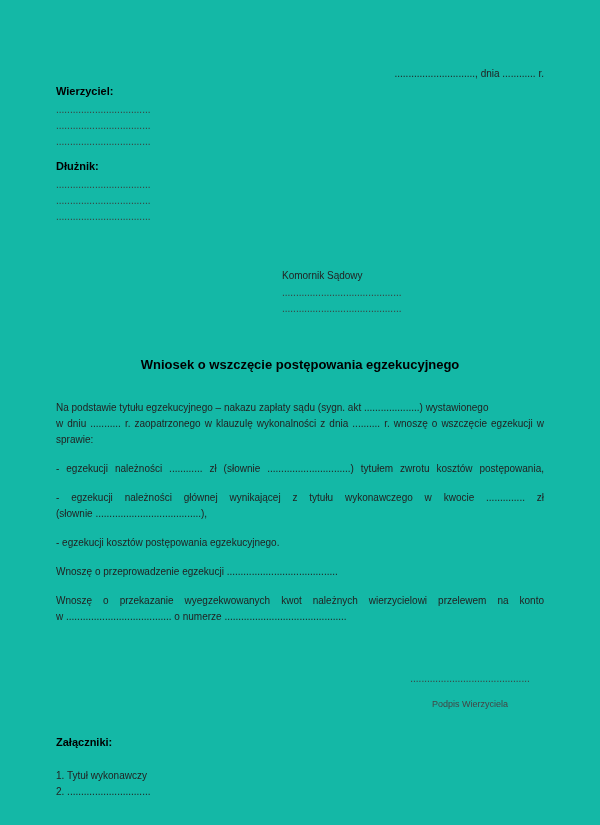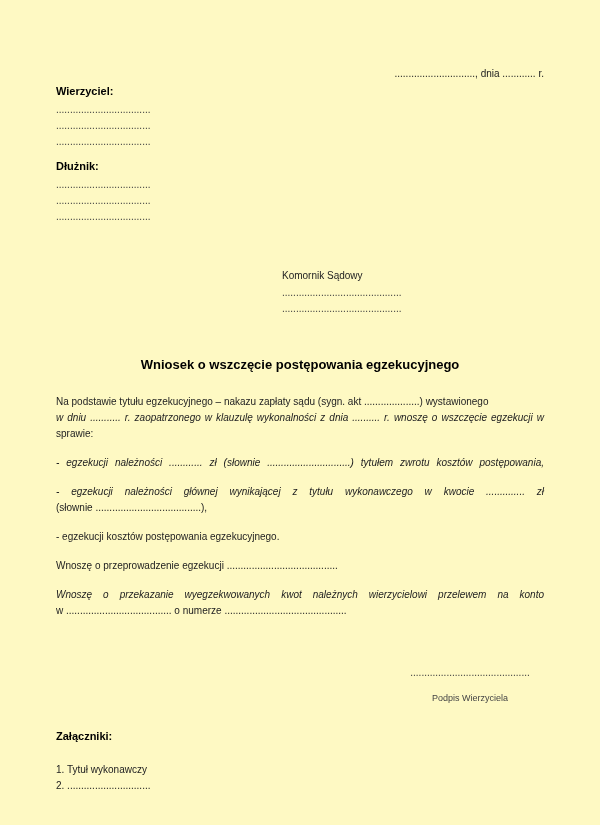--- a/index.html
+++ b/index.html
@@ -7,21 +7,21 @@
   body {
     background: #ffffff;
     font-family: "Liberation Sans", sans-serif;
     font-size: 10px;
     color: #222222;
   }
   .page {
     width: 600px;
     height: 825px;
     padding: 68px 56px 0 56px;
-    background: #fef9c3;
+    background: #14b8a6;
     overflow: hidden;
   }
   .date-line {
     text-align: right;
     line-height: 12px;
     margin-bottom: 5px;
   }
   .party-label {
     font-weight: bold;
     font-size: 11px;
@@ -44,35 +44,34 @@
     line-height: 13px;
     margin-bottom: 3px;
     margin-top: 44px;
   }
   .doc-title {
     text-align: center;
     font-weight: bold;
     font-size: 13px;
     line-height: 15px;
     color: #000000;
-    margin-bottom: 22px;
+    margin-bottom: 28px;
   }
   .para {
     margin-bottom: 13px;
   }
   .line {
     display: block;
     line-height: 16px;
   }
   .jline {
     display: block;
     line-height: 16px;
     text-align: justify;
     text-align-last: justify;
-    font-style: italic;
   }
   .transfer-para { margin-bottom: 48px; }
   .signature-block {
     width: 132px;
     margin-left: auto;
     margin-right: 8px;
     text-align: center;
     margin-bottom: 26px;
   }
   .signature-dots {

